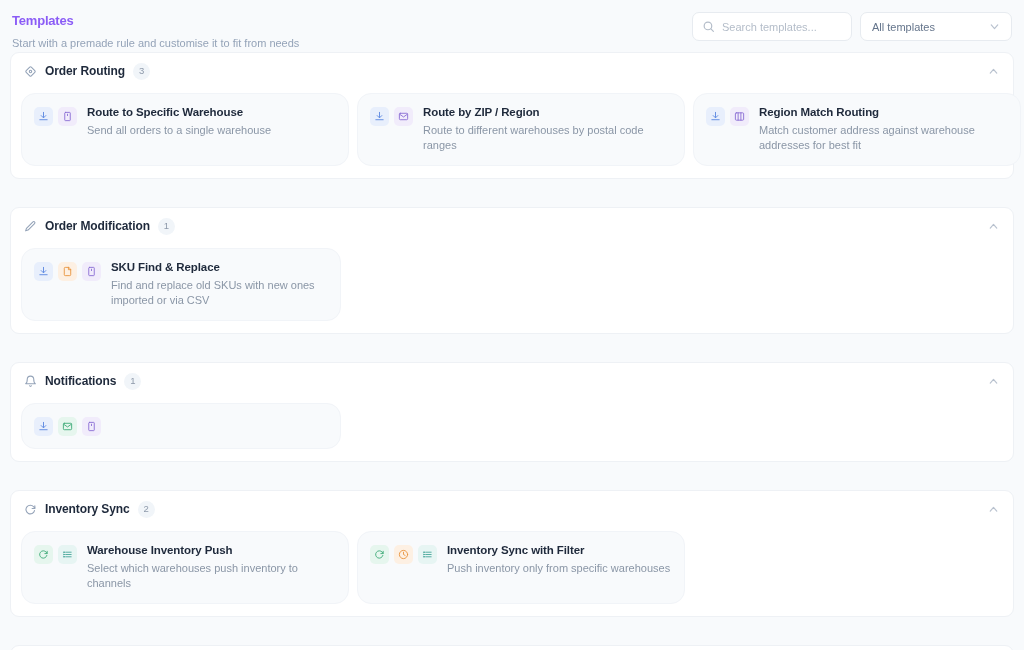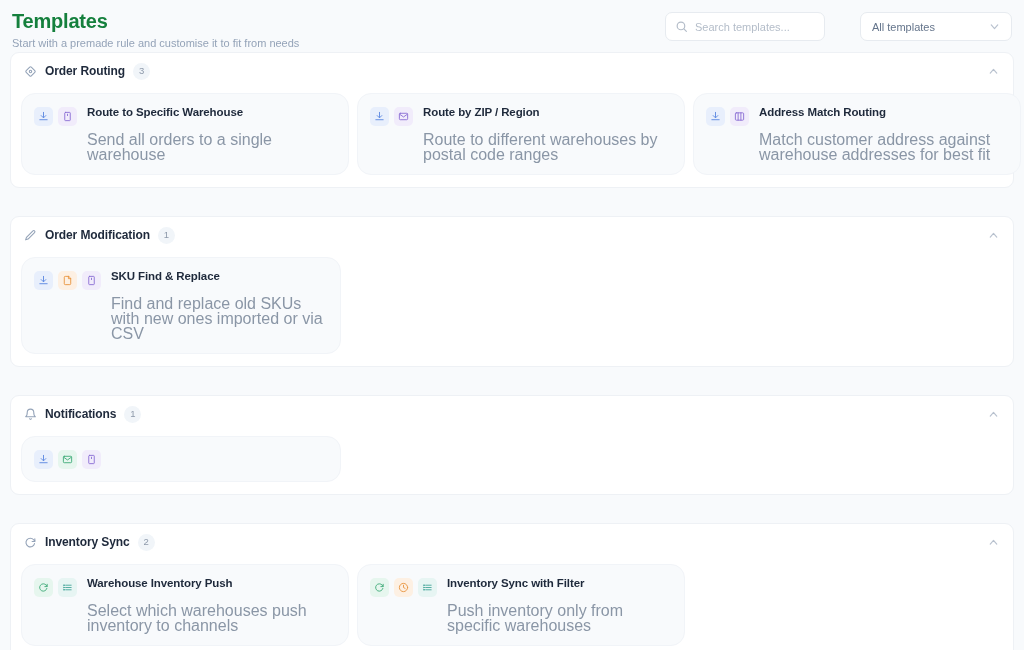--- a/index.html
+++ b/index.html
@@ -22,24 +22,24 @@
     display: flex;
     align-items: flex-start;
     justify-content: space-between;
     padding: 10px 12px 10px 10px;
     height: 52px;
   }
 
   .header-left { padding-left: 2px; padding-top: 1px; }
 
   .page-title {
-    font-size: 20px;
+    font-size: 13px;
     font-weight: 700;
     letter-spacing: -0.2px;
-    color: #15803d;
+    color: #8b5cf6;
     line-height: 20px;
   }
 
   .page-subtitle {
     font-size: 11px;
     color: #94a3b8;
     margin-top: 5px;
     line-height: 14px;
   }
 
@@ -77,21 +77,20 @@
   .filter-select {
     width: 152px;
     height: 29px;
     background: #ffffff;
     border: 1px solid #e7ebf0;
     border-radius: 7px;
     display: flex;
     align-items: center;
     justify-content: space-between;
     padding: 0 10px 0 11px;
-    margin-left: 27px;
   }
 
   .filter-select .label {
     font-size: 11px;
     color: #64748b;
   }
 
   
   .sections {
     padding: 0 10px;
@@ -191,24 +190,24 @@
 
   .tpl-name {
     font-size: 11.5px;
     font-weight: 700;
     color: #1e293b;
     line-height: 15px;
     letter-spacing: -0.1px;
   }
 
   .tpl-desc {
-    font-size: 16px;
+    font-size: 11px;
     color: #8a96a6;
     line-height: 15px;
-    margin-top: 12px;
+    margin-top: 3px;
   }
 
   
   .section-body.one-card .tpl-card { width: 320px; }
   .section-body.tall .tpl-card { }
 
   .chev { color: #b9c2cf; display: block; }
   .search-icon { color: #b4bdc9; flex: 0 0 auto; display:block; }
   .sec-icon { color: #94a3b8; display:block; flex: 0 0 auto; }
 </style>
@@ -318,21 +317,21 @@
             </span>
             <span class="ic ic-purple">
               <svg width="11" height="11" viewBox="0 0 24 24" fill="none" stroke="currentColor" stroke-width="2" stroke-linecap="round" stroke-linejoin="round">
                 <rect x="3" y="4" width="18" height="16" rx="2"></rect>
                 <line x1="9" y1="4" x2="9" y2="20"></line>
                 <line x1="15" y1="4" x2="15" y2="20"></line>
               </svg>
             </span>
           </div>
           <div class="tpl-text">
-            <div class="tpl-name">Address Match Routing</div>
+            <div class="tpl-name">Region Match Routing</div>
             <div class="tpl-desc">Match customer address against warehouse addresses for best fit</div>
           </div>
         </div>
       </div>
     </div>
     <div class="section">
       <div class="section-header">
         <div class="section-header-left">
           <span>
             <svg class="sec-icon" width="13" height="13" viewBox="0 0 24 24" fill="none" stroke="currentColor" stroke-width="2" stroke-linecap="round" stroke-linejoin="round">

